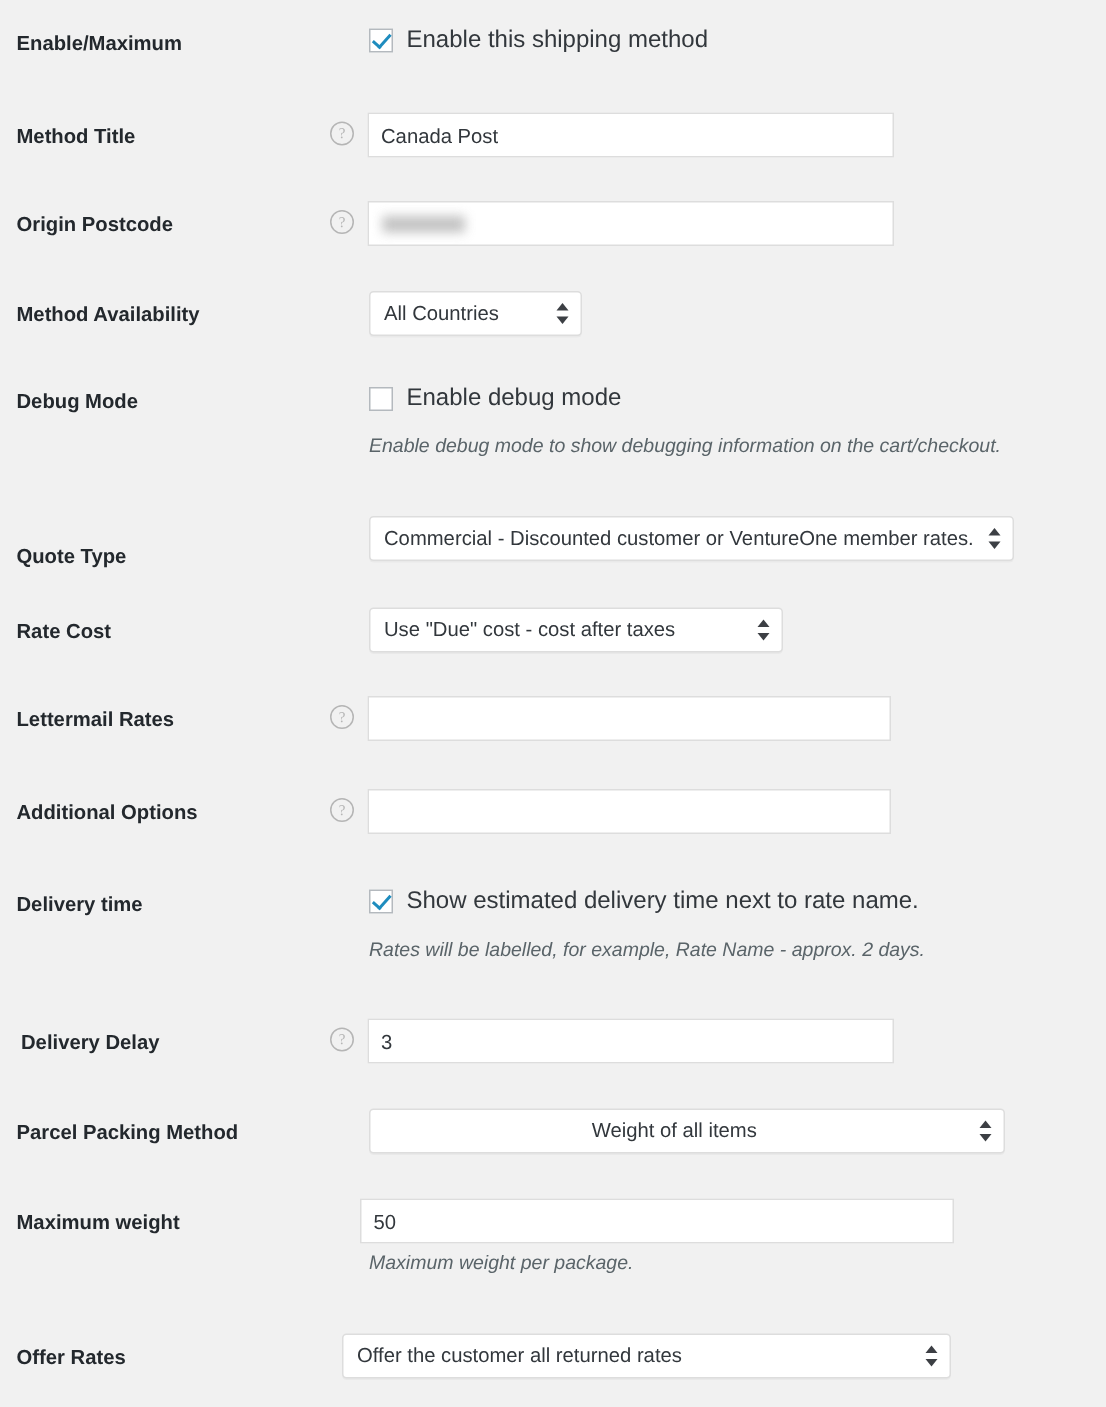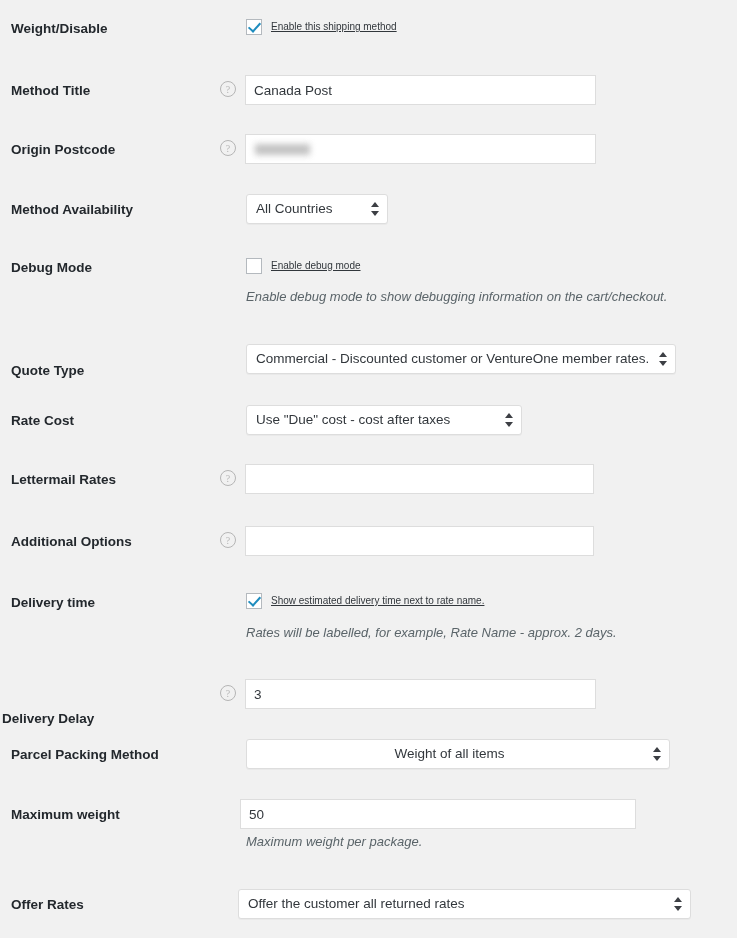--- a/index.html
+++ b/index.html
@@ -123,26 +123,25 @@
     left: 4px;
     top: 0px;
     width: 5px;
     height: 10px;
     border: solid #1e8cbe;
     border-width: 0 2.5px 2.5px 0;
     transform: rotate(42deg);
   }
   .check-label {
     margin-left: 9px;
-    font-size: 10px;
+    font-size: 16px;
     color: #32373c;
     line-height: 16px;
     cursor: pointer;
     white-space: nowrap;
-    text-decoration: underline;
   }
 
   .description {
     font-style: italic;
     font-size: 13px;
     color: #5a6469;
     line-height: 1.4;
     white-space: nowrap;
   }
 
@@ -158,21 +157,21 @@
   }
 
   .abs-field { position: absolute; }
 </style>
 </head>
 <body>
 
 <div style="position:relative; width:737px; height:938px;">
 
   <div class="abs-field" style="left:0; top:19px; width:737px;">
-    <span class="row-label" style="position:absolute; left:11px; top:1px;">Weight/Disable</span>
+    <span class="row-label" style="position:absolute; left:11px; top:1px;">Enable/Maximum</span>
     <div class="check-wrap" style="position:absolute; left:246px; top:0;">
       <span class="checkbox checked"></span>
       <span class="check-label">Enable this shipping method</span>
     </div>
   </div>
 
   <div class="abs-field" style="left:0; top:75px; width:737px;">
     <span class="row-label" style="position:absolute; left:11px; top:7px;">Method Title</span>
     <span class="help-tip" style="top:6px;">?</span>
     <input class="text-input" style="position: absolute; left: 245px; top: 0px; width: 351px;" value="Canada Post">
@@ -243,21 +242,21 @@
   <div class="abs-field" style="left:0; top:593px; width:737px;">
     <span class="row-label" style="position:absolute; left:11px; top:1px;">Delivery time</span>
     <div class="check-wrap" style="position:absolute; left:246px; top:0;">
       <span class="checkbox checked"></span>
       <span class="check-label">Show estimated delivery time next to rate name.</span>
     </div>
     <span class="description" style="position:absolute; left:246px; top:31px;">Rates will be labelled, for example, Rate Name - approx. 2 days.</span>
   </div>
 
   <div class="abs-field" style="left:0; top:679px; width:737px;">
-    <span class="row-label" style="position:absolute; left:2px; top:7px;margin-top:24px;">Delivery Delay</span>
+    <span class="row-label" style="position:absolute; left:14px; top:7px;">Delivery Delay</span>
     <span class="help-tip" style="top:6px;">?</span>
     <input class="text-input" style="position: absolute; left: 245px; top: 0px; width: 351px;" value="3">
   </div>
 
   <div class="abs-field" style="left:0; top:739px; width:737px;">
     <span class="row-label" style="position:absolute; left:11px; top:7px;">Parcel Packing Method</span>
     <div class="select-box" style="position:absolute; left:246px; top:0; width:424px;text-align:center;">
       <span class="sel-text">Weight of all items</span>
       <span class="arrows">
           <i class="up"></i>
@@ -267,21 +266,21 @@
   </div>
 
   <div class="abs-field" style="left:0; top:799px; width:737px;">
     <span class="row-label" style="position:absolute; left:11px; top:7px;">Maximum weight</span>
     <input class="text-input" style="position: absolute; left: 240px; top: 0px; width: 396px;" value="50">
     <span class="description" style="position:absolute; left:246px; top:34px;">Maximum weight per package.</span>
   </div>
 
   <div class="abs-field" style="left:0; top:889px; width:737px;">
     <span class="row-label" style="position:absolute; left:11px; top:7px;">Offer Rates</span>
-    <div class="select-box" style="position:absolute; left:238px; top:0; width:453px;">
+    <div class="select-box" style="position:absolute; left:228px; top:0; width:406px;">
       <span class="sel-text">Offer the customer all returned rates</span>
       <span class="arrows">
           <i class="up"></i>
           <i class="down"></i>
         </span>
     </div>
   </div>
 
 </div>
 

